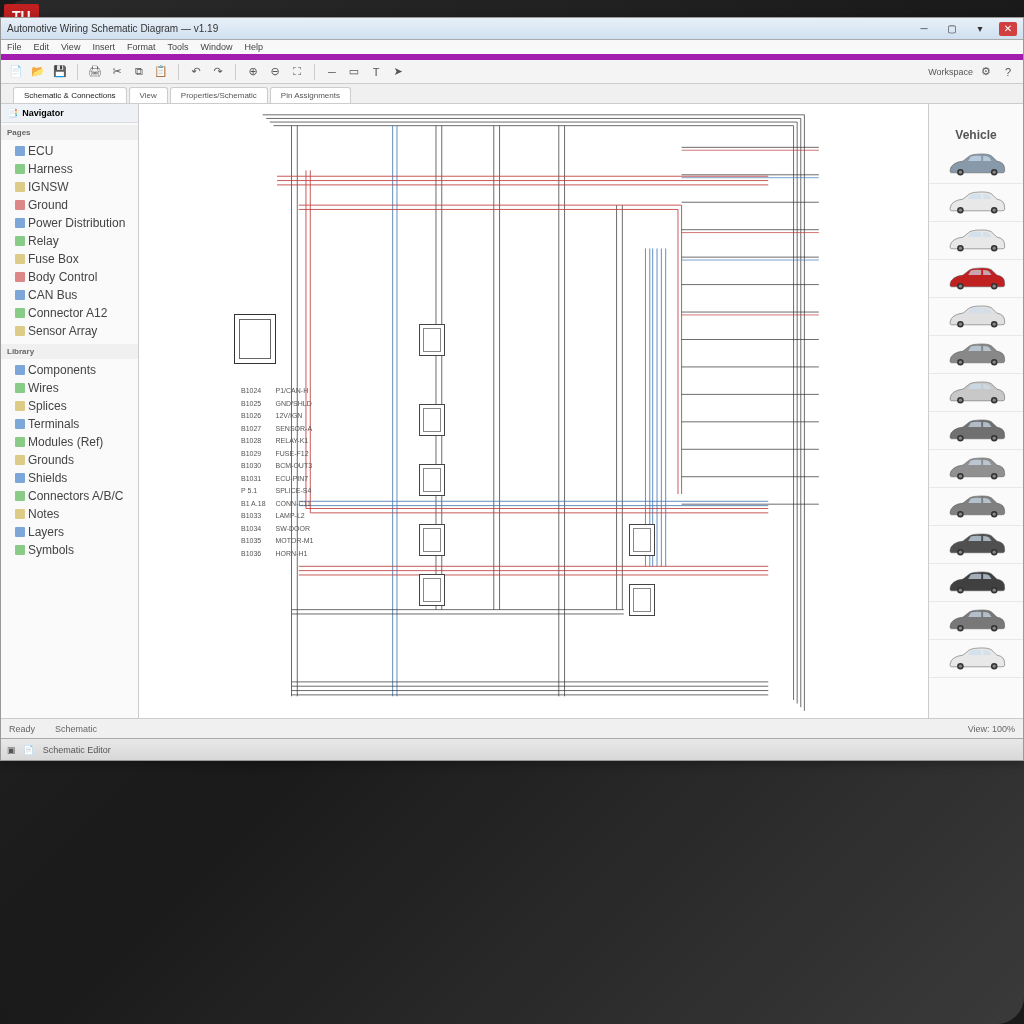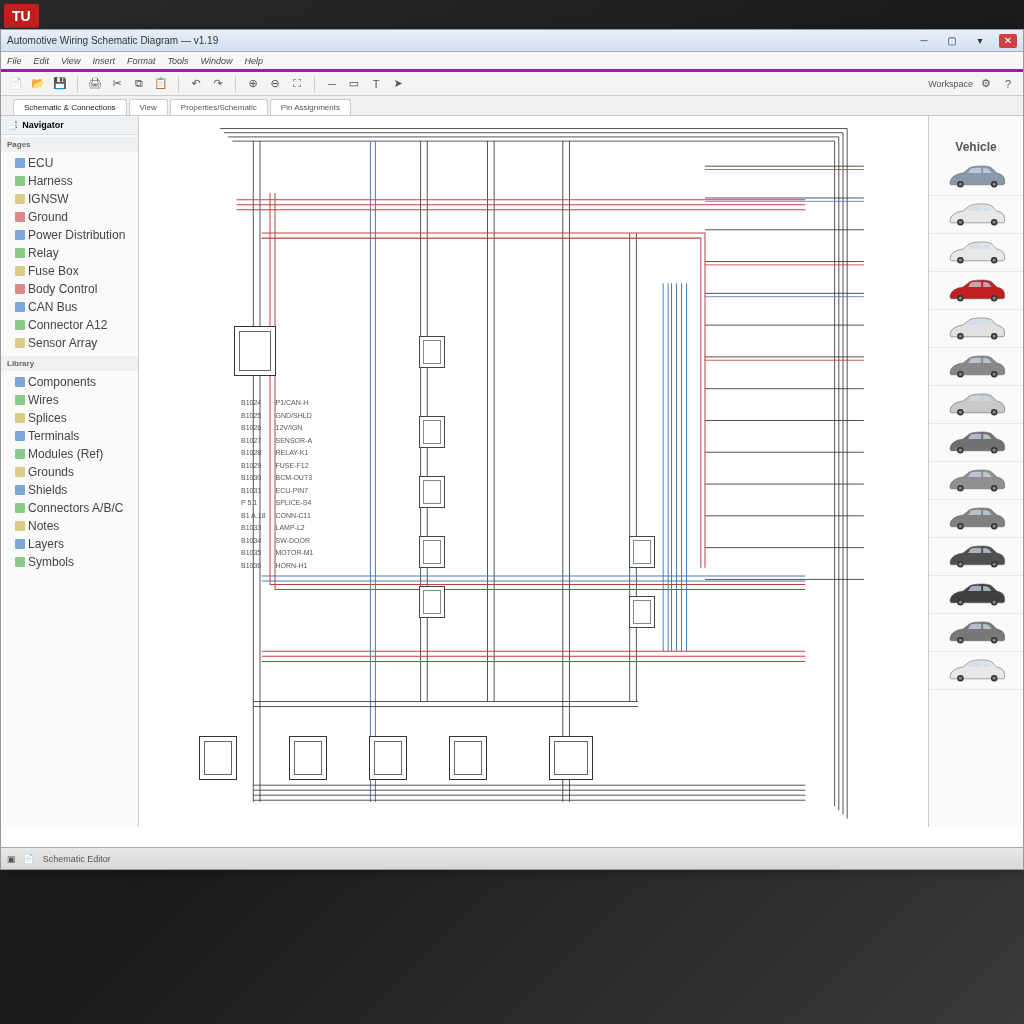--- a/index.html
+++ b/index.html
@@ -1,23 +1,23 @@
 <!DOCTYPE html>
 <html><head>
 <meta charset="utf-8">
 <style>
 * { margin: 0; padding: 0; box-sizing: border-box; }
 body { font-family: Tahoma, Arial, sans-serif; font-size: 9px; background: #1a1a1a; width: 1024px; height: 1024px; overflow: hidden; }
-.desktop { width: 1024px; height: 1024px; background: linear-gradient(135deg, #2a2a2a 0%, #1a1a1a 50%, #3a3a3a 100%); position: relative; }
-.window { position: absolute; top: 29px; left: 0; width: 1024px; height: 841px; background: #fff; border: 1px solid #999; box-shadow: 0 2px 10px rgba(0,0,0,0.3); }
+.desktop { width: 1024px; height: 1024px; background: linear-gradient(135deg, #2a2a2a 0%, #1a1a1a 50%, #3a3a3a 100%); position: relative; border-radius: 27px; }
+.window { position: absolute; top: 17px; left: 0; width: 1024px; height: 744px; background: #fff; border: 1px solid #999; box-shadow: 0 2px 10px rgba(0,0,0,0.3); }
 .titlebar { height: 22px; background: linear-gradient(#e8f0f8, #d0e0f0); border-bottom: 1px solid #aaa; display: flex; align-items: center; padding: 0 6px; font-size: 10px; color: #333; }
 .titlebar-right { margin-left: auto; display: flex; gap: 10px; }
 .titlebar-right span { width: 18px; height: 14px; display: inline-flex; align-items: center; justify-content: center; cursor: pointer; }
 .close-x { background: #d04040; color: #fff; padding: 0 6px; border-radius: 2px; }
-.menubar { height: 20px; background: #f8f8f8; border-bottom: 3px solid #a21caf; display: flex; align-items: center; padding: 0 6px; gap: 12px; font-size: 9px; color: #444; font-style: italic; }
+.menubar { height: 20px; background: #f8f8f8; border-bottom: 6px solid #a21caf; display: flex; align-items: center; padding: 0 6px; gap: 12px; font-size: 9px; color: #444; }
 .toolbar { height: 24px; background: #f4f4f4; border-bottom: 1px solid #ccc; display: flex; align-items: center; padding: 0 6px; gap: 4px; }
 .toolbar .sep { width: 1px; height: 16px; background: #ccc; margin: 0 4px; }
 .toolbar-btn { width: 18px; height: 18px; display: inline-flex; align-items: center; justify-content: center; border: 1px solid transparent; border-radius: 2px; cursor: pointer; color: #555; font-size: 11px; }
 .toolbar-label { font-size: 9px; color: #555; margin-left: 4px; }
 .tabbar { height: 20px; background: #f0f0f0; border-bottom: 1px solid #ccc; display: flex; align-items: flex-end; padding: 0 12px; gap: 2px; font-size: 8px; }
 .tab { padding: 3px 10px; background: #fff; border: 1px solid #ccc; border-bottom: none; border-radius: 3px 3px 0 0; cursor: pointer; color: #555; }
 .tab.active { background: #fff; color: #222; }
 .content { display: flex; height: calc(100% - 86px - 42px); }
 .sidebar { width: 138px; background: #fafafa; border-right: 1px solid #ccc; overflow: hidden; }
 .sidebar-header { padding: 4px 6px; font-size: 9px; font-weight: bold; background: #eef2f6; border-bottom: 1px solid #ddd; display: flex; align-items: center; gap: 4px; }
@@ -562,20 +562,25 @@
       <path d="M 42 7 L 38 14 L 58 14 L 58 6 Q 48 5 42 7 Z" fill="#cde" opacity="0.7"></path>
       <path d="M 61 6 L 61 14 L 74 14 L 70 8 Q 66 6 61 6 Z" fill="#cde" opacity="0.7"></path>
     </svg>
   </div>
             </div>
           </div>
       </div>
 
     </div>
 
+    <div class="statusbar">
+      <span>Ready</span>
+      <span style="margin-left:20px">Schematic</span>
+      <span class="statusbar-right">View: 100%</span>
+    </div>
 
     <div class="bottom-taskbar">
       <span>▣</span>
       <span>📄</span>
       <span>Schematic Editor</span>
     </div>
 
   </div>
 </div>
 

